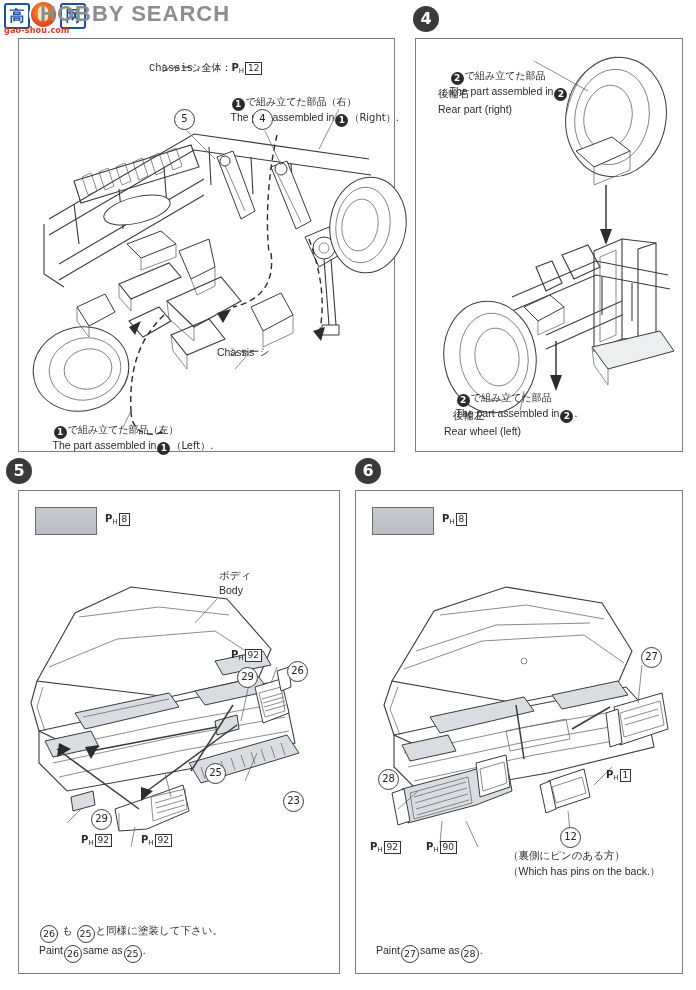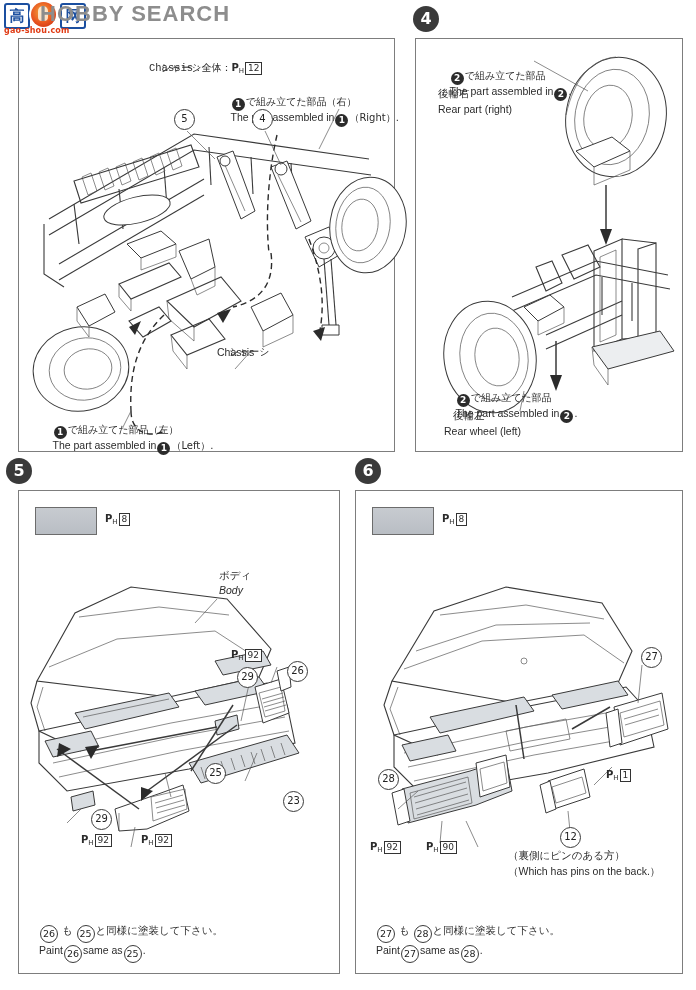--- a/index.html
+++ b/index.html
@@ -283,21 +283,21 @@
 
 <div class="badge" id="b5">5</div>
 <div class="step" id="step5">
 
   <div class="swatch" style="left:16px;top:16px;"></div>
   <div class="paint" style="left:86px;top:22px;">
     <b>P</b><span class="sub">H</span><span class="box">8</span>
   </div>
 
   <div class="lbl jp" style="left:200px;top:78px;">ボディ</div>
-  <div class="lbl" style="left:200px;top:93px;font-style:italic;">Body</div>
+  <div class="lbl" style="left:200px;top:93px;">Body</div>
 
   <svg width="320" height="482" viewBox="0 0 320 482">
 
     <path class="thin" d="M198 108 L176 132"></path>
 
     <path class="st" d="M18 190 L56 122 L112 96 L208 108 L252 158 L240 186 L150 206 Z" fill="#fbfbfb"></path>
     <path class="thin" d="M60 126 L140 116 L210 124"></path>
     <path class="thin" d="M30 176 L98 148 L196 140 L242 170"></path>
 
     <path class="st" d="M18 190 L12 212 L20 240 L62 260"></path>
@@ -471,23 +471,18 @@
   <div class="paint" style="left:70px;top:350px;">
     <b>P</b><span class="sub">H</span><span class="box">90</span>
   </div>
   <div class="paint" style="left:14px;top:350px;">
     <b>P</b><span class="sub">H</span><span class="box">92</span>
   </div>
 
   <div class="lbl jp" style="left:152px;top:358px;">（裏側にピンのある方）</div>
   <div class="lbl" style="left:152px;top:374px;">（Which has pins on the back.）</div>
 
-  <div class="cap" style="left:20px;top:432px;">
-    <span class="onum-i">27</span>
-    <span class="jp">も</span>
-    <span class="onum-i">28</span><span class="jp">と同様に塗装して下さい。</span>
-  </div>
   <div class="cap" style="left:20px;top:452px;">
     <span>Paint</span><span class="onum-i">27</span><span>same as</span><span class="onum-i">28</span><span>.</span>
   </div>
 </div>
 
 </div>
 
 </body></html>

